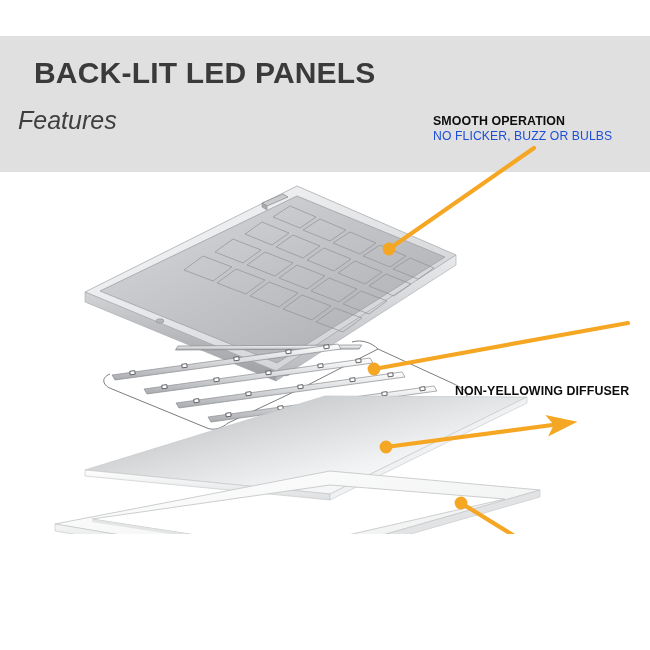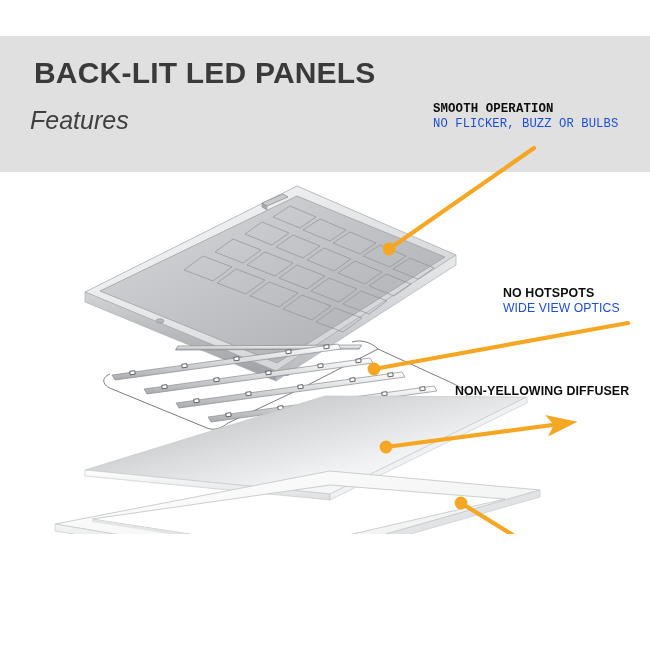--- a/index.html
+++ b/index.html
@@ -16,36 +16,36 @@
   #header-band{
     position:absolute;left:0;top:36px;width:650px;height:136px;
     background:#e0e0e0;
   }
   #title{
     position:absolute;left:34px;top:56px;
     font-size:30px;font-weight:bold;letter-spacing:.2px;
     color:#3a3a3a;white-space:nowrap;
   }
   #subtitle{
-    position:absolute;left:30px;top:106px;
+    position:absolute;left:18px;top:106px;
     font-size:25px;font-style:italic;font-weight:normal;
     color:#3f3f3f;white-space:nowrap;
   }
 
   
   .callout{position:absolute;white-space:nowrap;}
   .callout .c-title{
     font-size:12.4px;font-weight:bold;color:#0d0d0d;
     letter-spacing:.1px;line-height:15px;
   }
   .callout .c-sub{
     font-size:12.2px;font-weight:normal;color:#1d4ed8;
     letter-spacing:.1px;line-height:15px;
   }
-  #callout-1{left:433px;top:102px;font-family:Liberation Mono, monospace;}
+  #callout-1{left:433px;top:114px;}
   #callout-2{left:503px;top:286px;}
   #callout-3{left:455px;top:384px;}
   #callout-4{left:466px;top:582px;}
 
   
   #art{position:absolute;left:0;top:0;width:650px;height:650px;}
   #leads{position:absolute;left:0;top:0;width:650px;height:650px;}
 </style>
 </head>
 <body>
@@ -238,23 +238,19 @@
       <line x1="461" y1="503" x2="558" y2="563" stroke="#f5a623" stroke-width="4.2" stroke-linecap="round" marker-end="url(#arrowAccent)"></line>
       <circle cx="461" cy="503" r="6.4" fill="#f5a623"></circle>
     </g>
   </svg>
 
   <div class="callout" id="callout-1">
     <div class="c-title">SMOOTH OPERATION</div>
     <div class="c-sub">NO FLICKER, BUZZ OR BULBS</div>
   </div>
 
-  <div class="callout" id="callout-2">
-    <div class="c-title">NO HOTSPOTS</div>
-    <div class="c-sub">WIDE VIEW OPTICS</div>
-  </div>
 
   <div class="callout" id="callout-3">
     <div class="c-title">NON-YELLOWING DIFFUSER</div>
   </div>
 
 
 </div>
 
 </body></html>

